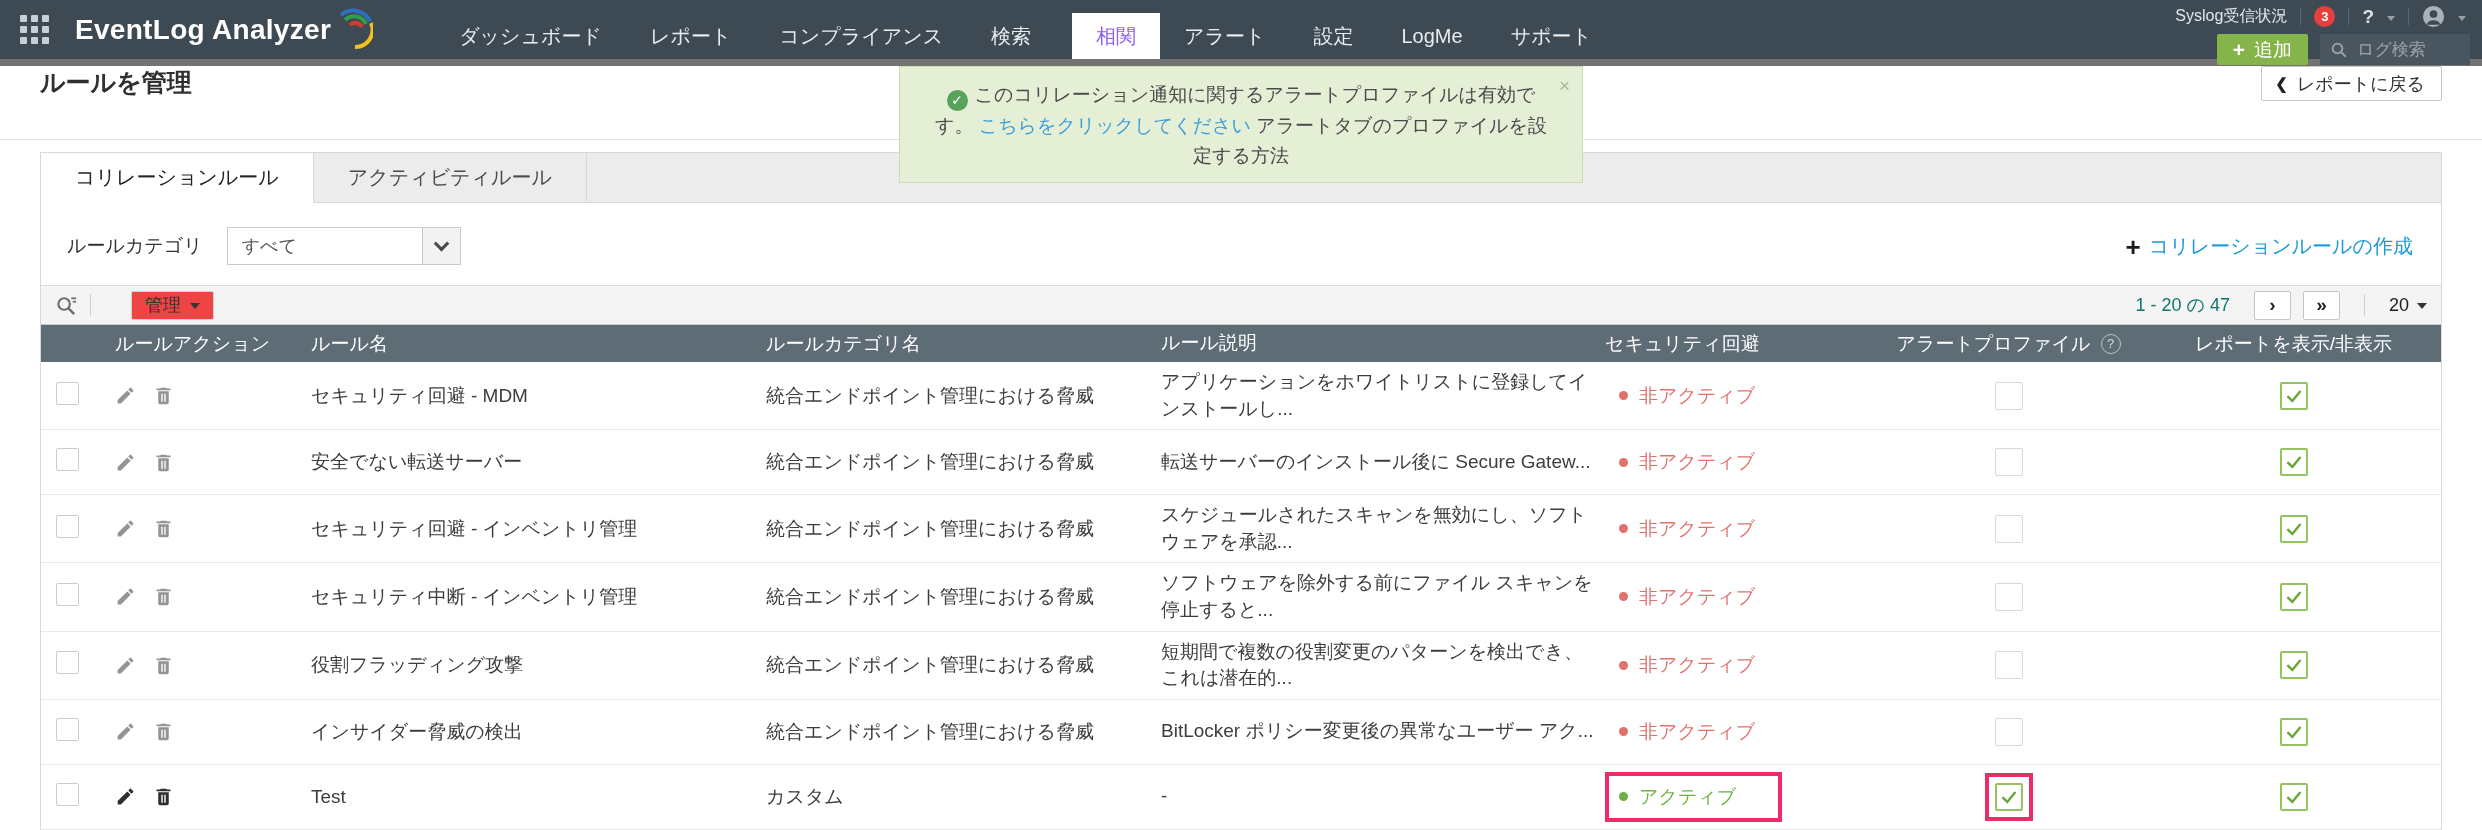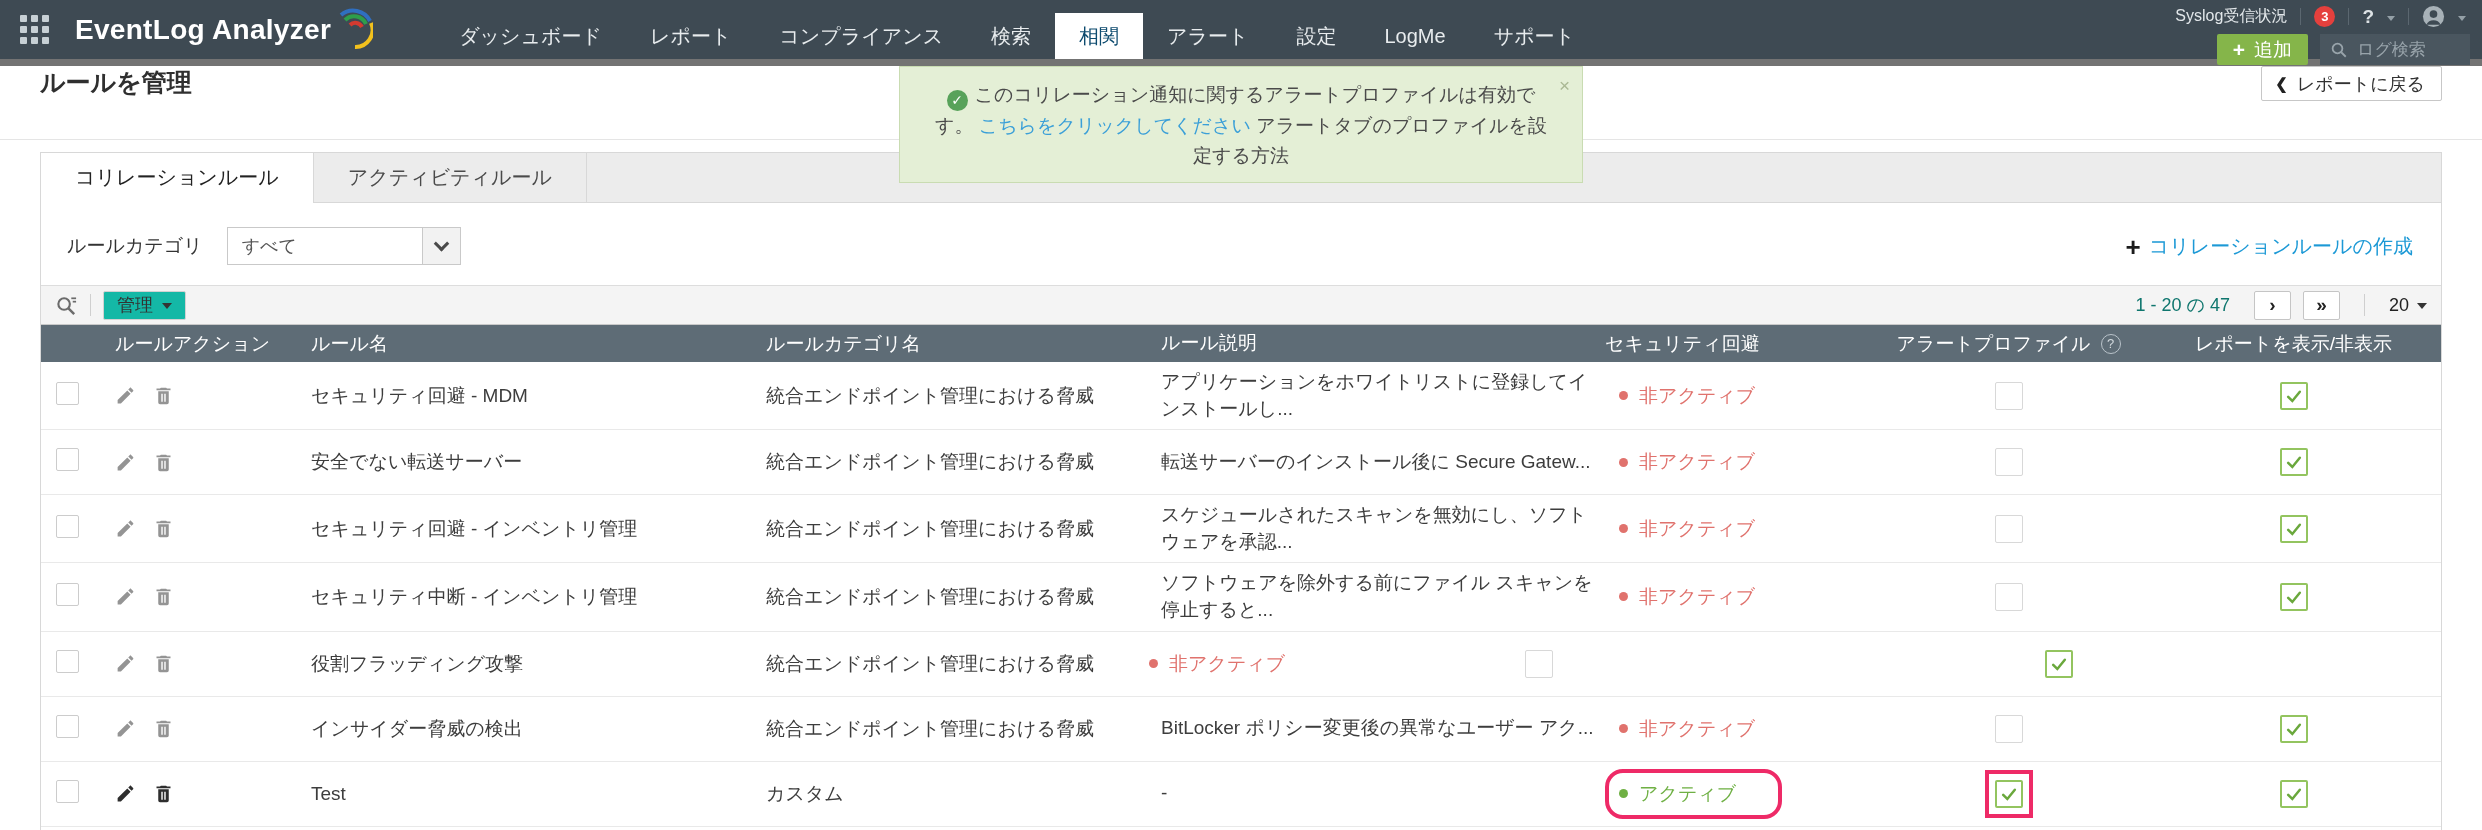--- a/index.html
+++ b/index.html
@@ -15,21 +15,21 @@
   .apps-grid{ margin-left:20px; display:grid; grid-template-columns:repeat(3,7px);
     grid-template-rows:repeat(3,7px); gap:4px; cursor:pointer; }
   .apps-grid span{ width:7px; height:7px; background:#c7d0d5; border-radius:1px; }
   .brand{ margin-left:26px; display:flex; align-items:center; }
   .brand-text{ font-size:28px; font-weight:bold; color:#fff; letter-spacing:.3px; }
   .brand svg{ margin-left:2px; margin-top:-8px; }
 
   .nav-menu{ display:flex; align-self:flex-end; margin-left:62px; }
   .nav-item{ height:46px; display:flex; align-items:center; padding:0 24px;
     font-size:20px; color:#e8ecee; cursor:pointer; white-space:nowrap; }
-  .nav-item.active{ background:#fff; color:#0c4a6e; }
+  .nav-item.active{ background:#fff; color:#8b5cf6;margin-left:17px; }
 
   .nav-right-top{ position:absolute; top:5px; right:16px; display:flex;
     align-items:center; gap:13px; font-size:16px; color:#e2e7ea; }
   .nav-sep{ width:1px; height:17px; background:#5b6770; }
   .badge{ min-width:21px; height:21px; border-radius:11px; background:#e5403d;
     color:#fff; font-size:13px; font-weight:bold; display:flex; align-items:center;
     justify-content:center; padding:0 5px; }
   .help-q{ font-size:19px; font-weight:bold; color:#dde2e5; }
   .caret-sm{ width:0; height:0; border-left:4px solid transparent;
     border-right:4px solid transparent; border-top:5px solid #94a0a7; margin-top:3px;}
@@ -91,23 +91,23 @@
     border-bottom:3px solid #4a4a4a; transform:rotate(45deg) translate(-2px,-2px); }
   .create-link{ position:absolute; right:28px; top:30px; display:flex;
     align-items:center; gap:8px; cursor:pointer; }
   .create-plus{ color:#1c1c1c; font-size:26px; font-weight:bold; line-height:1; }
   .create-text{ color:#1c99d6; font-size:20px; }
 
   .toolbar{ height:40px; background:#f4f4f4; border-top:1px solid #ddd;
     border-bottom:1px solid #c9c9c9; display:flex; align-items:center;
     padding:0 14px; }
   .tool-sep{ width:1px; height:22px; background:#cfcfcf; margin:0 12px; }
-  .manage-btn{ height:29px; background:#14b8a6; border:1px solid #d2d2d2;
+  .manage-btn{ height:29px; background:#ef4444; border:1px solid #d2d2d2;
     display:flex; align-items:center; gap:9px; padding:0 13px; font-size:18px;
-    color:#333; cursor:pointer; border-radius:2px; }
+    color:#333; cursor:pointer; border-radius:2px;margin-left:28px; }
   .caret-dk{ width:0; height:0; border-left:5px solid transparent;
     border-right:5px solid transparent; border-top:6px solid #333; margin-top:2px; }
   .toolbar-right{ margin-left:auto; display:flex; align-items:center; gap:12px; }
   .pg-text{ font-size:18px; color:#0f766e; margin-right:12px; }
   .pg-btn{ width:37px; height:29px; border:1px solid #c5c5c5; background:#fff;
     display:flex; align-items:center; justify-content:center; font-size:19px;
     font-weight:bold; color:#222; cursor:pointer; border-radius:2px; }
   .pagesize{ display:flex; align-items:center; gap:8px; font-size:18px;
     color:#222; cursor:pointer; }
 
@@ -140,21 +140,21 @@
   .act-icon{ color:#949494; cursor:pointer; display:flex; }
   .act-icon.strong{ color:#2e2e2e; }
   .act-icon svg{ width:21px; height:21px; }
 
   .status-pill{ display:inline-flex; align-items:center; padding:8px 42px 8px 10px;
     border:4px solid transparent; cursor:pointer; }
   .status-pill.ph{ border-color:#ee2a67; }
   .status-dot{ width:9px; height:9px; border-radius:50%; margin-right:11px;
     flex:none; }
   .st-inactive{ color:#e0726d; } .st-inactive .status-dot{ background:#e0726d; }
-  .st-active{ color:#6fb044;border-radius:18px; }  .st-active .status-dot{ background:#6fb044; }
+  .st-active{ color:#6fb044; }  .st-active .status-dot{ background:#6fb044; }
 
   .cb-slot{ display:flex; align-items:center; justify-content:center;
     border:4px solid transparent; padding:6px; }
   .cb-slot.cb-hl{ border-color:#ee2a67; }
   .big-cb{ width:28px; height:28px; border:1px solid #d8d8d8; border-radius:2px;
     background:#fff; display:flex; align-items:center; justify-content:center;
     cursor:pointer; }
   .big-cb svg{ display:none; width:20px; height:20px; }
   .big-cb.checked{ border:2px solid #93c45f; }
   .big-cb.checked svg{ display:block; }
@@ -474,20 +474,21 @@
             </svg>
       </span>
       <span class="act-icon">
         <svg viewBox="0 0 24 24" fill="currentColor">
               <path d="M6 7h12v13a2 2 0 0 1-2 2H8a2 2 0 0 1-2-2V7zm3.5 3v9h1.6v-9H9.5zm3.4 0v9h1.6v-9h-1.6zM9 3h6l1 1h4v2H4V4h4l1-1z"></path>
             </svg>
       </span>
     </div>
     <div class="c-name">役割フラッディング攻撃</div>
     <div class="c-cat">統合エンドポイント管理における脅威</div>
+    <div class="c-desc">短期間で複数の役割変更のパターンを検出でき、これは潜在的...</div>
     <div class="c-status">
       <span class="status-pill st-inactive">
         <span class="status-dot"></span>
         <span class="status-text">非アクティブ</span>
       </span>
     </div>
     <div class="c-alert">
       <span class="cb-slot">
         <span class="big-cb">
           

